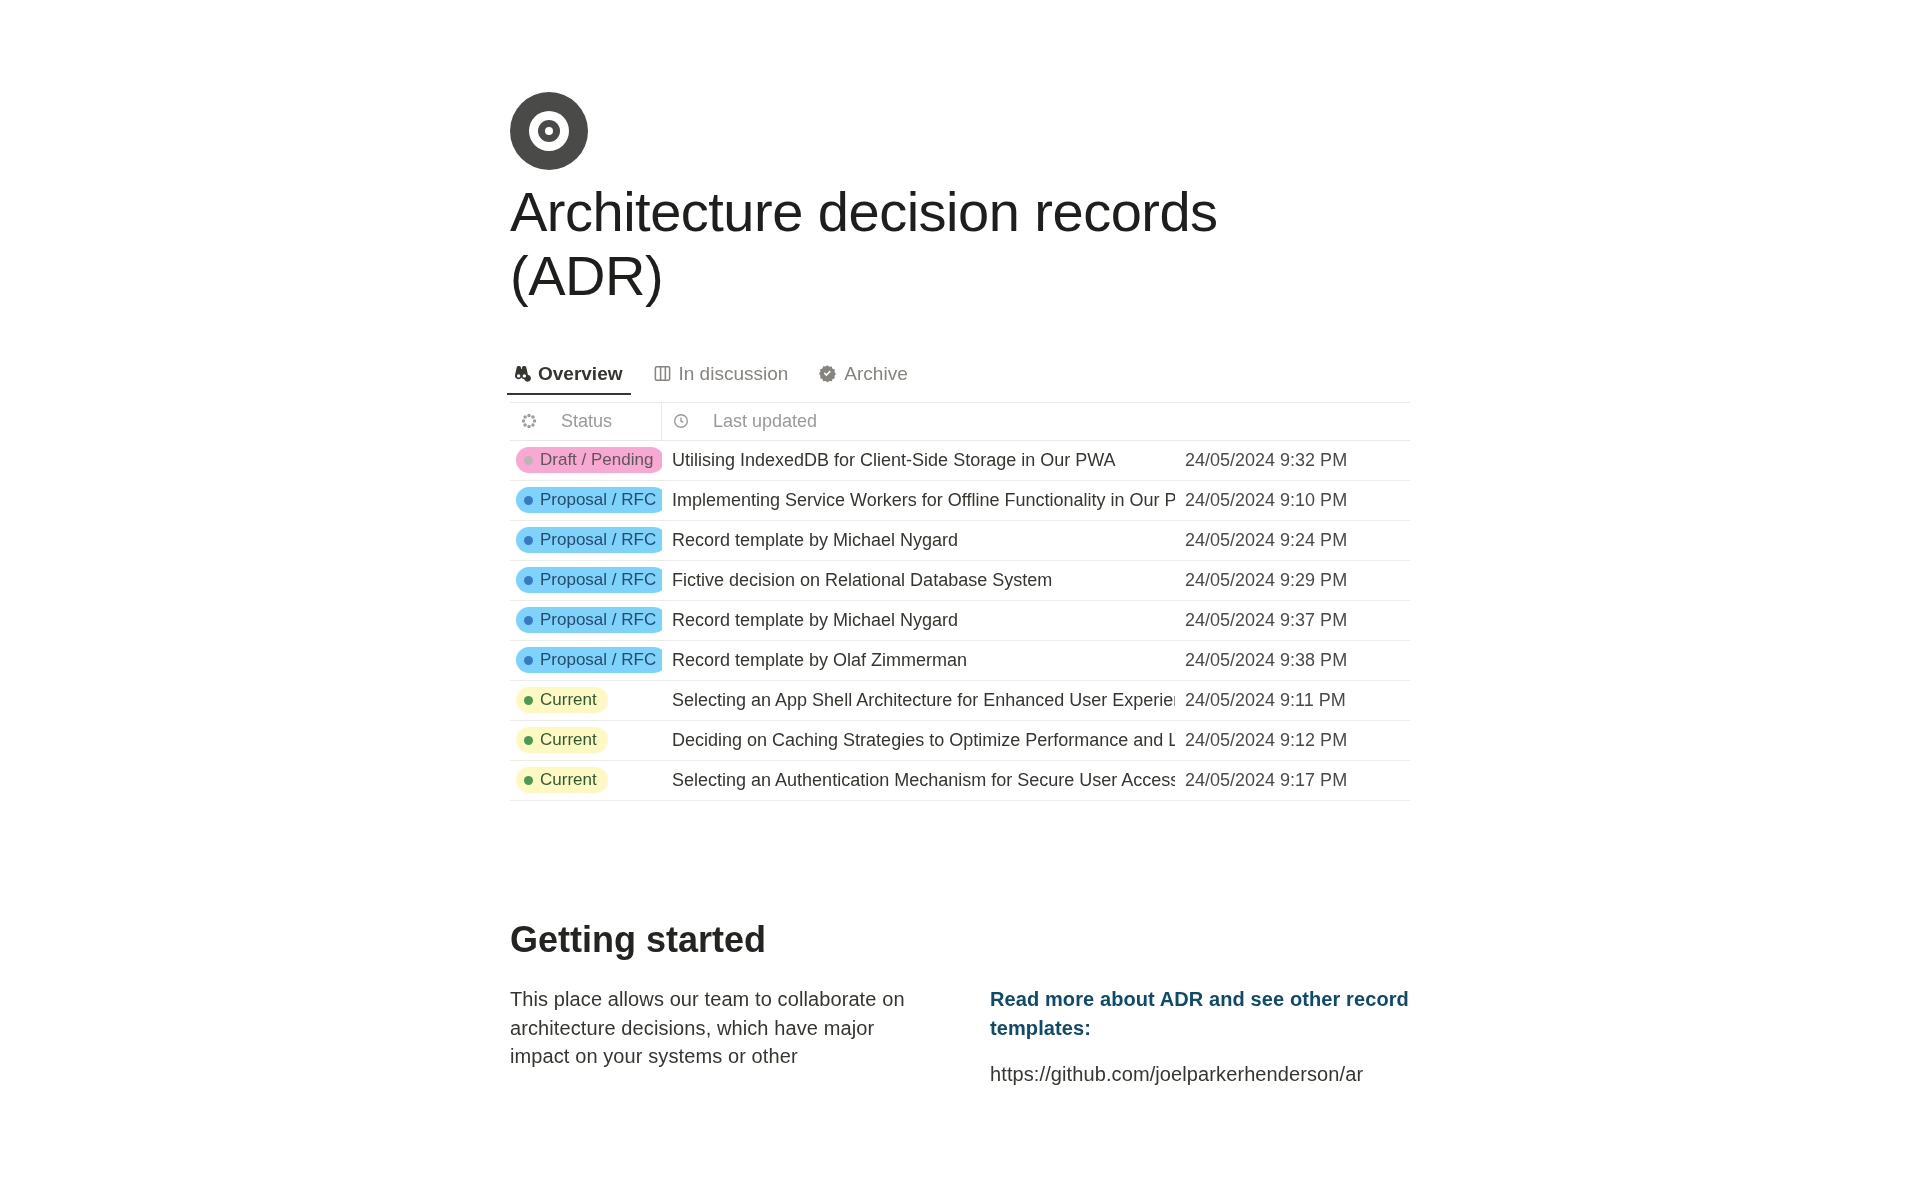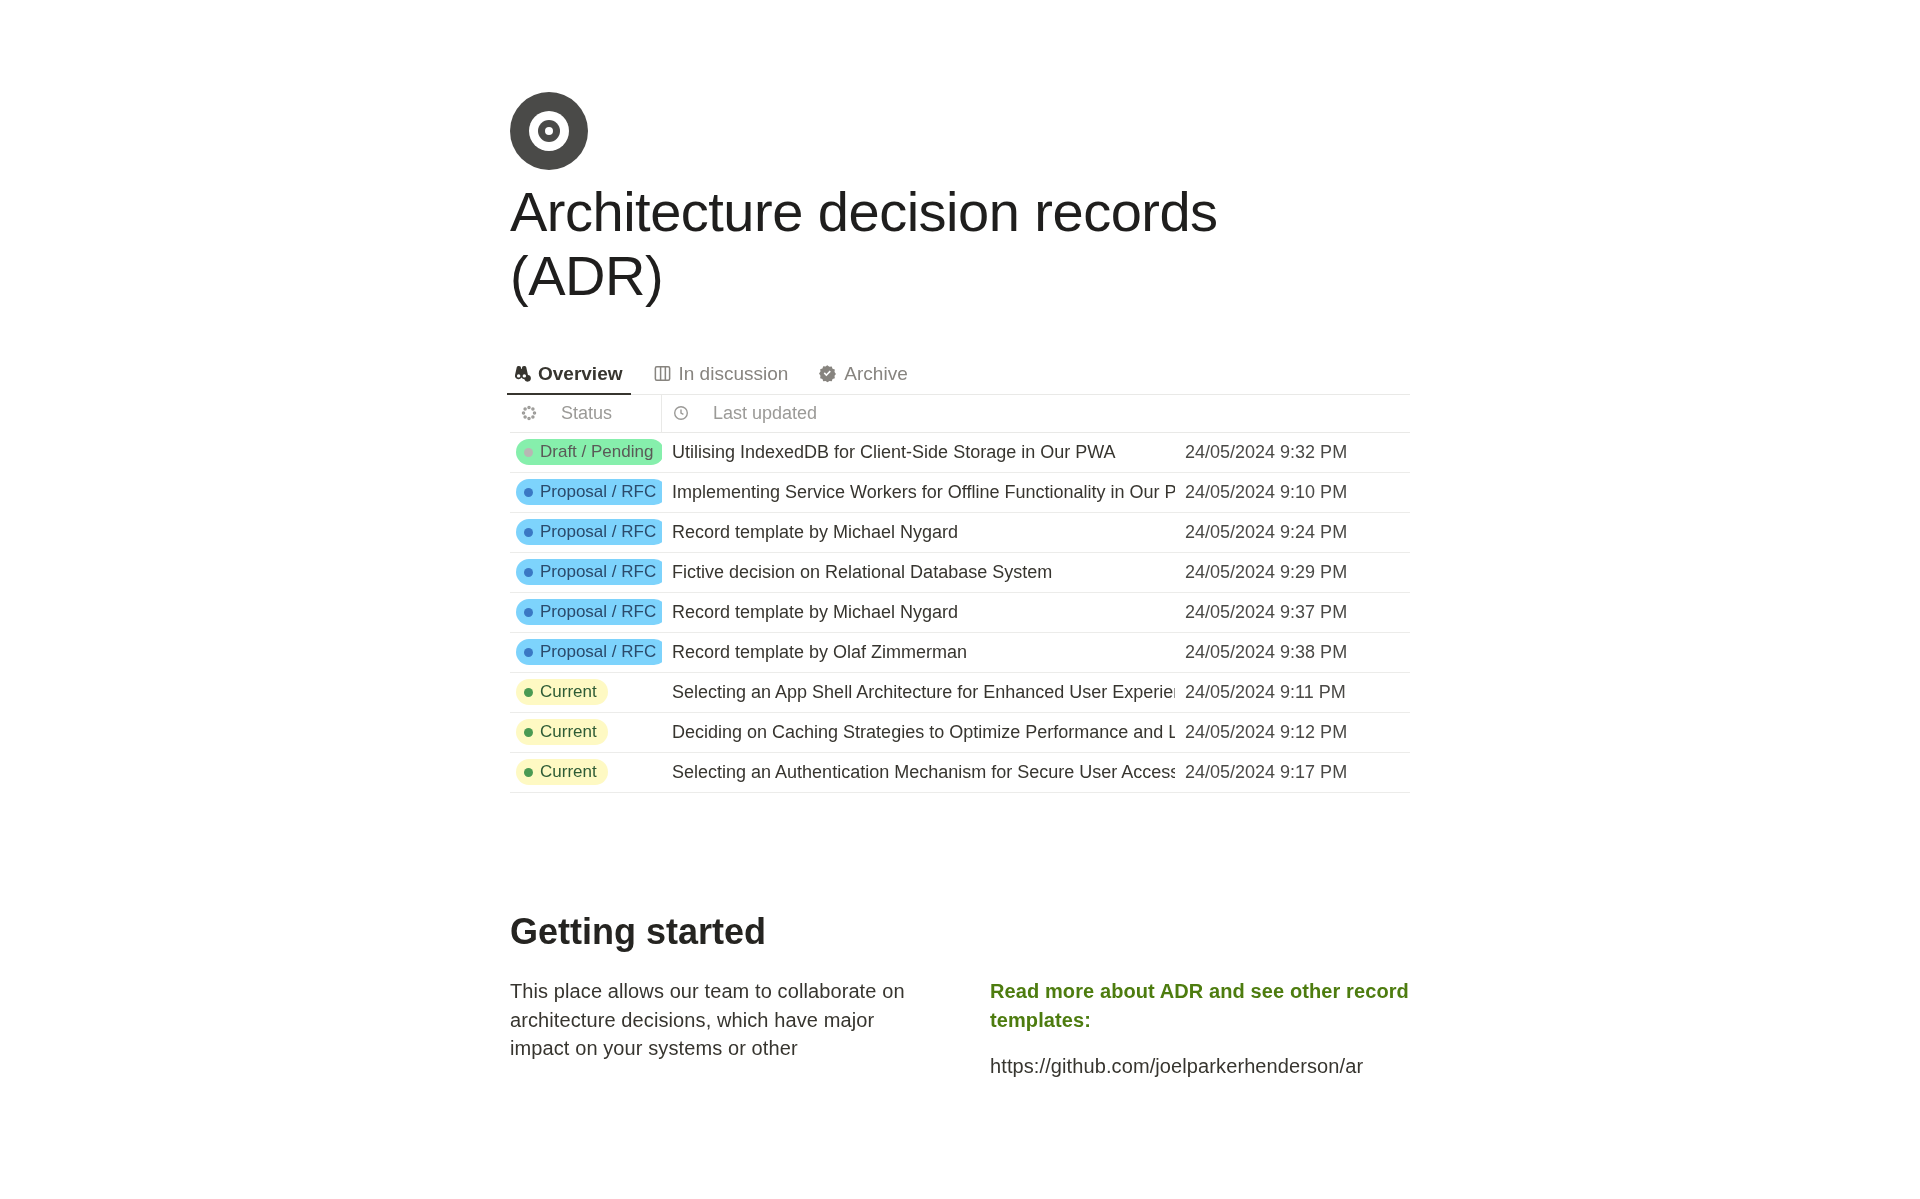--- a/index.html
+++ b/index.html
@@ -42,21 +42,21 @@
     line-height:1.15;
     letter-spacing:-0.5px;
     color:#1f1e1d;
     margin-top:6px;
     margin-bottom:48px;
     max-width:800px;
   }
   .tabs {
     display:flex; gap:26px;
     border-bottom:1px solid #e9e9e7;
-    padding-bottom:0;
+    padding-bottom:8px;
     align-items:center;
     margin-top:12px;
   }
   .tab {
     display:flex; align-items:center; gap:7px;
     font-size:19px;
     color:#87847f;
     padding:6px 2px 9px;
     cursor:pointer;
     position:relative;
@@ -101,21 +101,21 @@
 
   .pill {
     display:inline-flex; align-items:center; gap:7px;
     border-radius:14px;
     padding:2px 11px 2px 8px;
     font-size:17px;
     line-height:22px;
     white-space:nowrap;
   }
   .pill .dot { width:9px; height:9px; border-radius:50%; }
-  .pill-draft   { background:#86efac; color:#5a5957; }
+  .pill-draft   { background:#f9a8d4; color:#5a5957; }
   .pill-draft .dot{ background:#b8b7b4; }
   .pill-proposal{ background:#7dd3fc; color:#2b4a6b; }
   .pill-proposal .dot{ background:#3a78c4; }
   .pill-current { background:#fef9c3; color:#2d5b35; }
   .pill-current .dot{ background:#4a9a53; }
 
   .section-h {
     font-size:36px;
     font-weight:700;
     color:#252421;
@@ -124,21 +124,21 @@
   }
   .two-col {
     display:grid;
     grid-template-columns: 1fr 1fr;
     gap:60px;
     font-size:20px;
     line-height:1.44;
     letter-spacing:0.1px;
   }
   .two-col p { color:#37352f; }
-  .two-col strong { font-weight:700; color:#4d7c0f; }
+  .two-col strong { font-weight:700; color:#0c4a6e; }
   .link-line { color:#37352f; margin-top:18px; font-size:20px; word-break:break-all;}
 </style>
 </head>
 <body>
 
 <div class="page">
   <div class="icon-wrap">
     <div class="page-icon">
       <div class="ring1">
           <div class="ring2">

